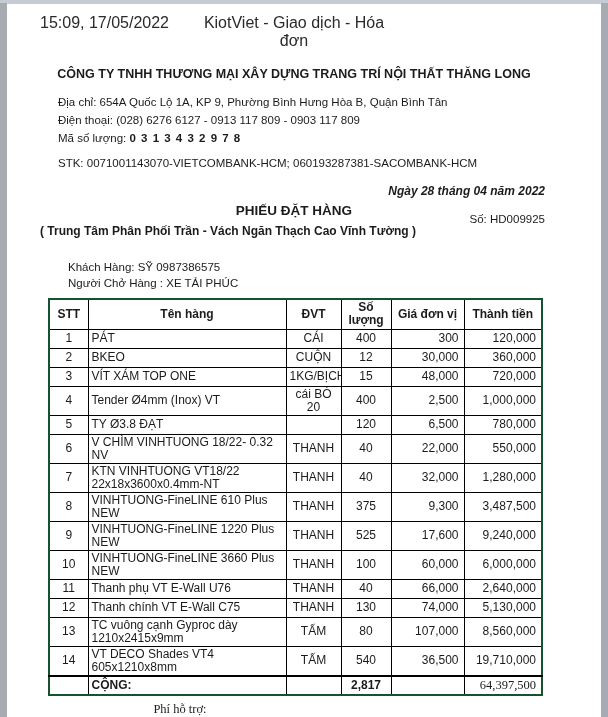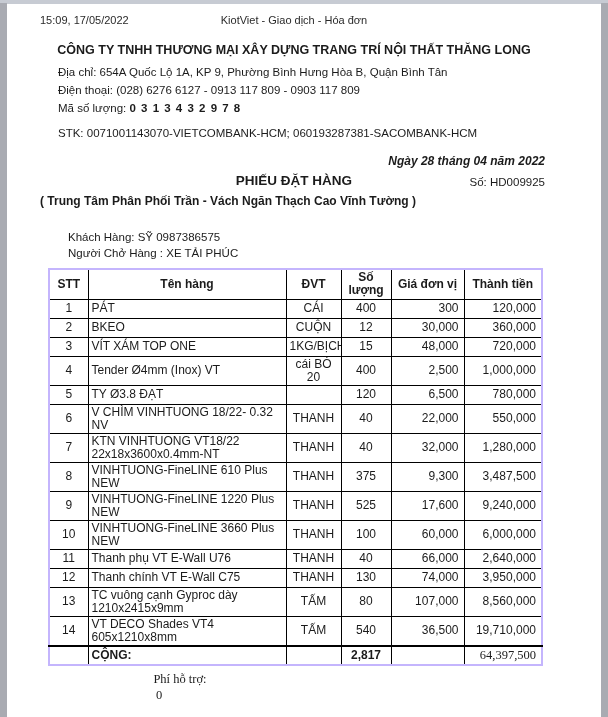--- a/index.html
+++ b/index.html
@@ -11,49 +11,49 @@
     font-family: "Liberation Sans", sans-serif;
     color: #1b1b1b;
     overflow: hidden;
   }
   .edge-top   { position: absolute; left: 0; top: 0; width: 608px; height: 4px; background: #c7cbd3; }
   .edge-left  { position: absolute; left: 0; top: 3px; width: 7px; height: 714px; background: #a9abb2; }
   .edge-right { position: absolute; right: 0; top: 3px; width: 7px; height: 714px; background: #a9abb2; }
 
   .content { position: absolute; left: 7px; top: 4px; width: 594px; padding: 10px 53px 0 33px; }
 
-  .meta-row { display: flex; font-size: 11px; color: #2a2a2a; }
+  .meta-row { display: flex; font-size: 16px; color: #2a2a2a; }
   .meta-time { width: 160px; }
   .meta-title { flex: 1; text-align: center; }
   .meta-spacer { width: 160px; }
 
   .company { margin-top: 17px; }
   .company-name { text-align: center; font-weight: bold; font-size: 12.5px; }
-  .company-lines { margin-top: 6px; margin-left: 18px; font-size: 11.5px; line-height: 18px; }
+  .company-lines { margin-top: 12px; margin-left: 18px; font-size: 11.5px; line-height: 18px; }
   .tax-code { font-weight: bold; letter-spacing: 1px; }
   .bank-line { margin-top: 10px; margin-left: 18px; font-size: 11.5px; }
 
   .date-line { margin-top: 15px; text-align: right; font-weight: bold; font-style: italic; font-size: 12px; padding-right: 3px; }
 
   .title-row { position: relative; margin-top: 5px; height: 18px; }
   .doc-title { text-align: center; font-weight: bold; font-size: 13.5px; }
-  .doc-number { position: absolute; right: 3px; top: 3px; font-size: 11.5px; }
+  .doc-number { position: absolute; right: 3px; top: 10px; font-size: 11.5px; }
   .doc-subtitle { font-weight: bold; font-size: 12px; margin-top: 3px; }
 
   .customer-block { margin-top: 21px; margin-left: 28px; font-size: 11.5px; line-height: 16px; }
 
   table.items {
     margin-top: 7px; margin-left: 8px;
     border-collapse: collapse;
     width: 493px;
     font-size: 12px;
     table-layout: fixed;
   }
   table.items th, table.items td { border: 1px solid #000; overflow: hidden; }
-  table.items { border: 2px solid #c4b5fd; }
+  table.items { border: 2px solid #14532d; }
   table.items thead th {
     font-weight: bold; text-align: center; vertical-align: middle;
     height: 30px; line-height: 13px; padding: 1px 2px;
   }
   table.items tbody td { height: 19px; padding: 1px 3px; line-height: 13px; vertical-align: middle; }
   td.c-stt  { text-align: center; }
   td.c-name { text-align: left; }
   td.c-unit { text-align: center; }
   td.c-qty  { text-align: center; }
   td.c-price, td.c-total { text-align: right; padding-right: 5px !important; }
@@ -214,21 +214,21 @@
             <td class="c-qty">40</td>
             <td class="c-price">66,000</td>
             <td class="c-total">2,640,000</td>
           </tr>
           <tr>
             <td class="c-stt">12</td>
             <td class="c-name">Thanh chính VT E-Wall C75</td>
             <td class="c-unit">THANH</td>
             <td class="c-qty">130</td>
             <td class="c-price">74,000</td>
-            <td class="c-total">3,950,000</td>
+            <td class="c-total">5,130,000</td>
           </tr>
           <tr>
             <td class="c-stt">13</td>
             <td class="c-name">TC vuông cạnh Gyproc dày 1210x2415x9mm</td>
             <td class="c-unit">TẤM</td>
             <td class="c-qty">80</td>
             <td class="c-price">107,000</td>
             <td class="c-total">8,560,000</td>
           </tr>
           <tr>

